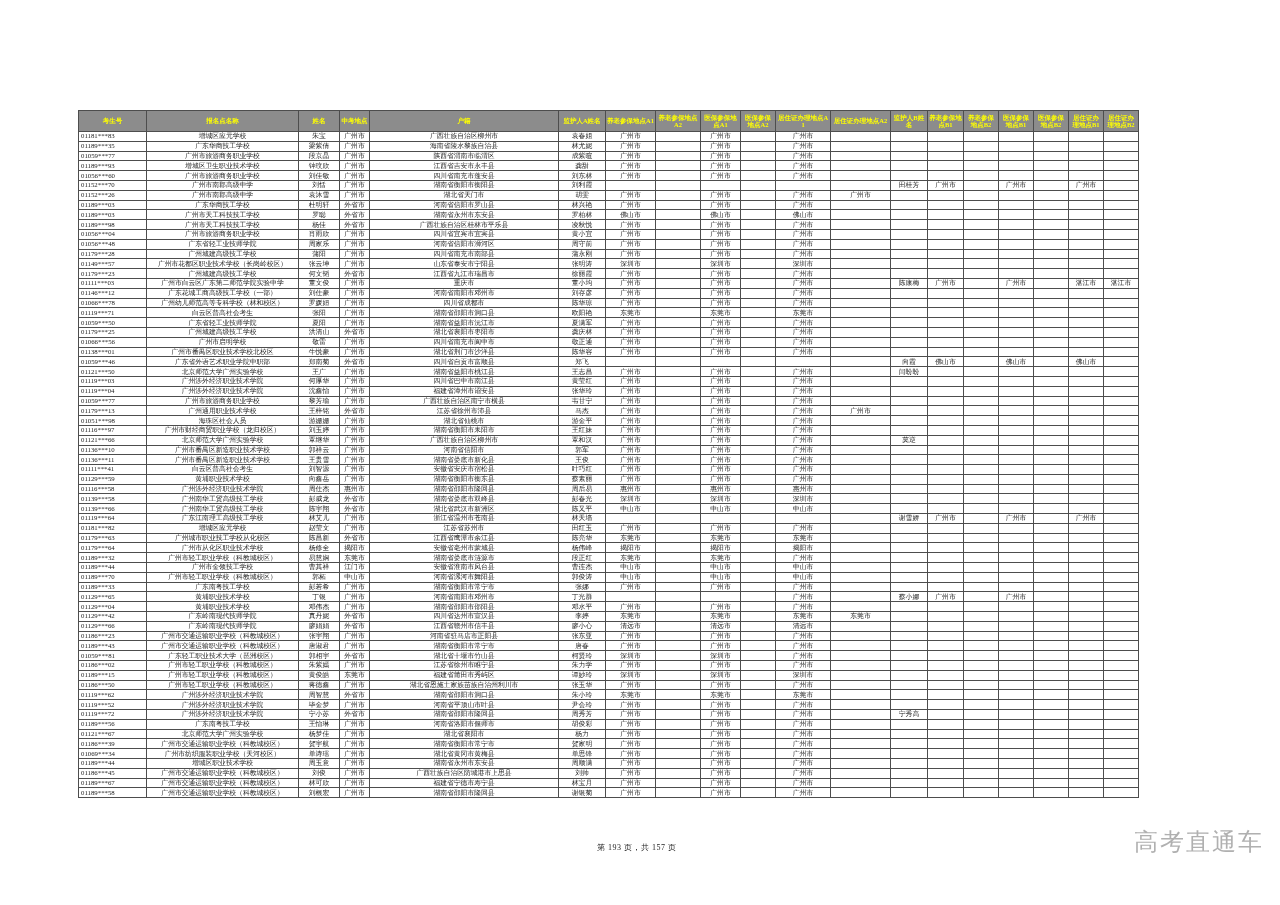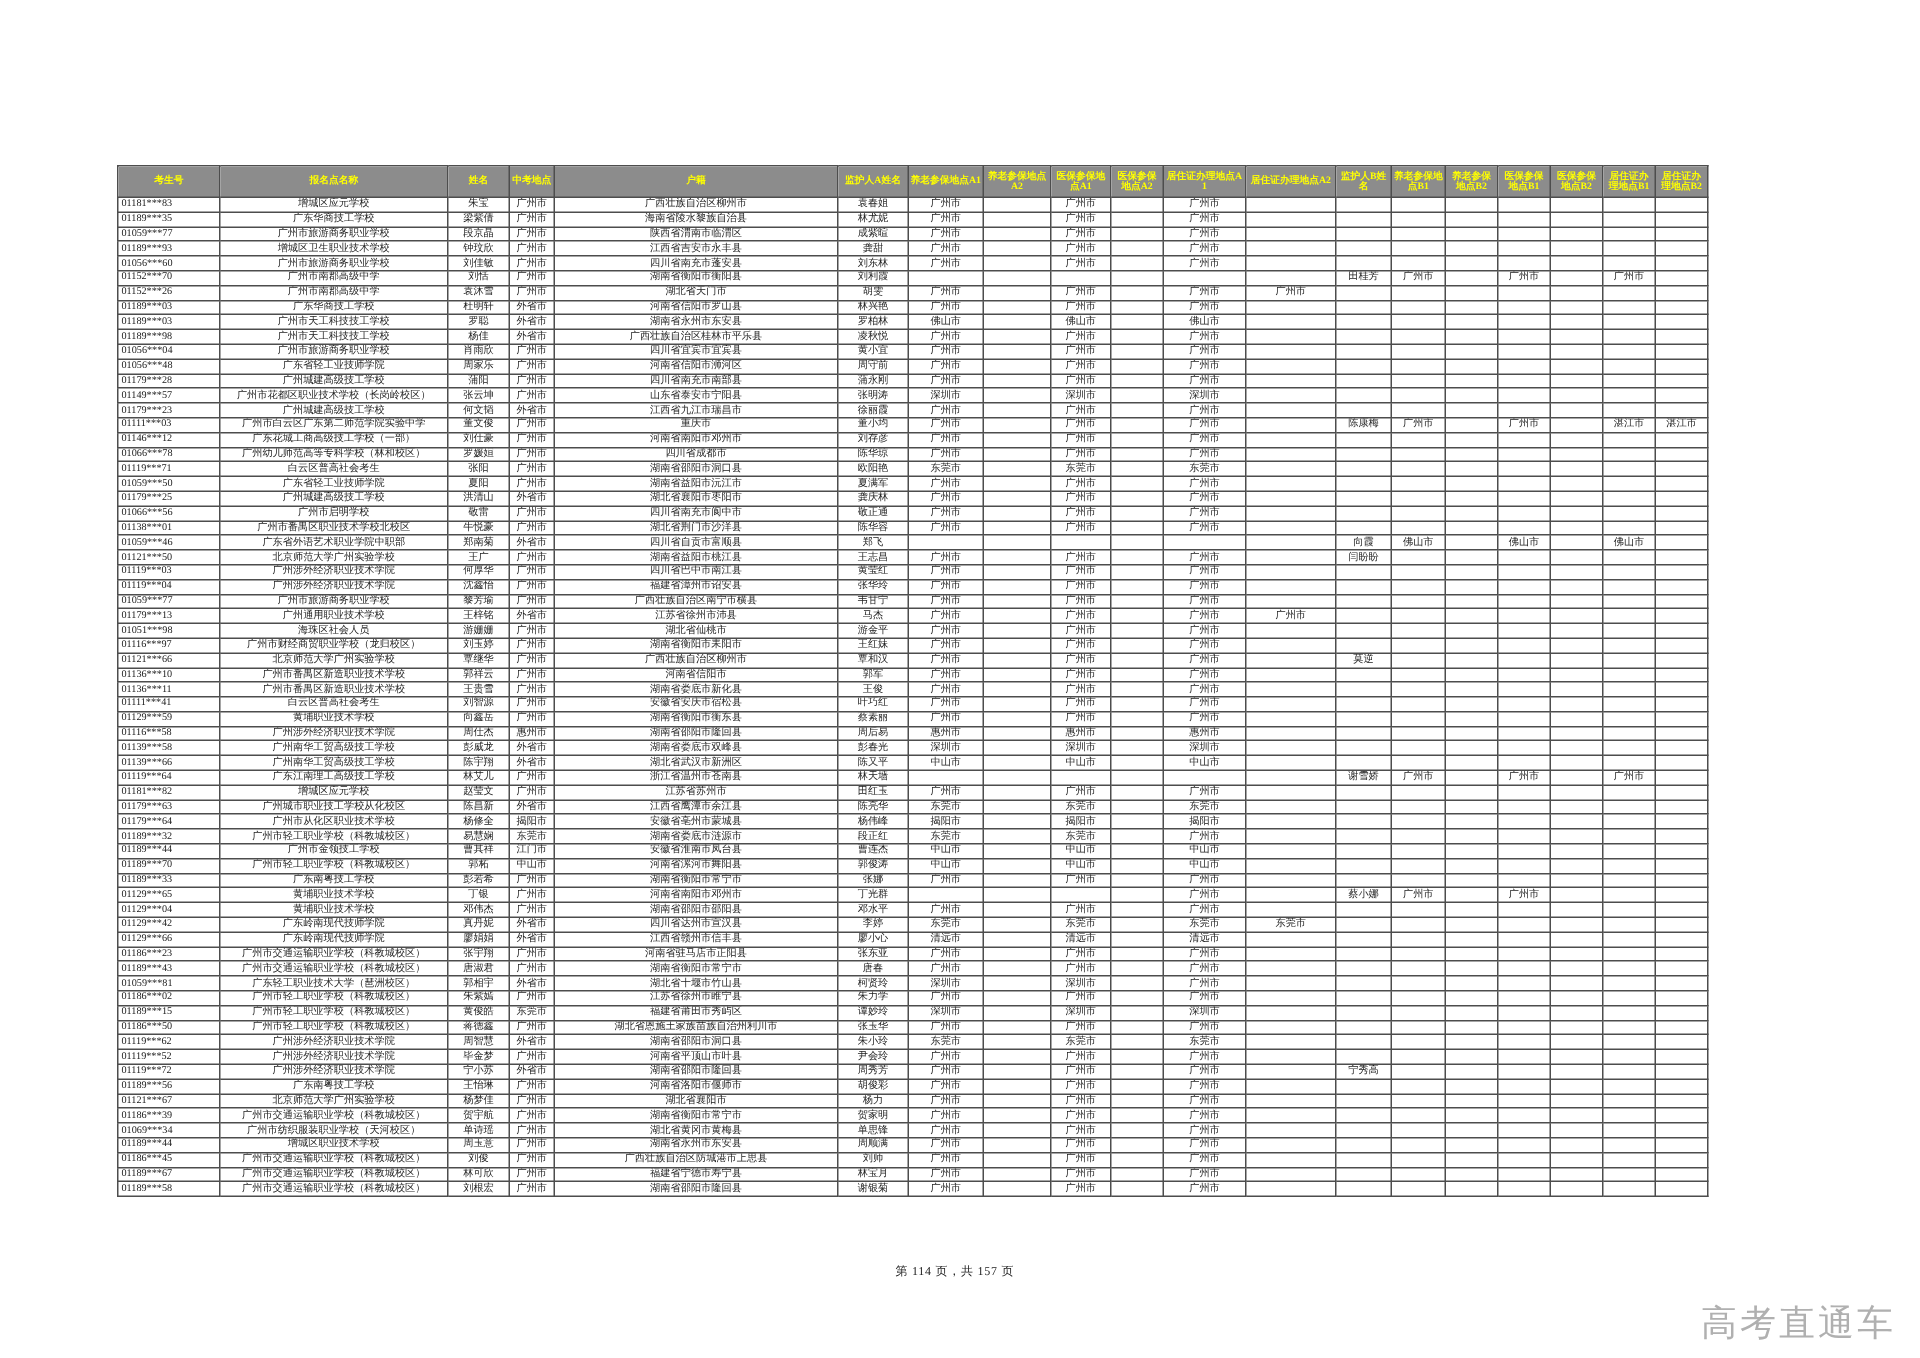--- a/index.html
+++ b/index.html
@@ -27,21 +27,21 @@
     font-size:6.8px;line-height:8px;height:8.8px;color:#1c1c1c;
     border:1px solid var(--grid);padding:0;text-align:center;vertical-align:middle;
     white-space:nowrap;overflow:hidden;
   }
   table.roster td.col0{text-align:left;padding-left:2px;}
   .footer{
     position:absolute;left:597px;top:842px;
     font-size:8px;color:#222222;letter-spacing:0.5px;white-space:nowrap;
   }
   .watermark{
-    position:absolute;left:1134px;top:866px;
+    position:absolute;left:1134px;top:826px;
     font-size:24px;color:var(--watermark);letter-spacing:2px;white-space:nowrap;
     font-family:"Liberation Serif","DejaVu Serif",serif;
   }
 </style>
 </head>
 <body>
 
 <div class="page">
   <table class="roster">
     <colgroup>
@@ -1512,15 +1512,15 @@
           <td class="col12"></td>
           <td class="col13"></td>
           <td class="col14"></td>
           <td class="col15"></td>
           <td class="col16"></td>
           <td class="col17"></td>
           <td class="col18"></td>
         </tr>
       </tbody>
   </table>
-  <div class="footer">第 114 页，共 157 页</div>
+  <div class="footer">第 193 页，共 157 页</div>
   <div class="watermark">高考直通车</div>
 </div>
 
 </body></html>

